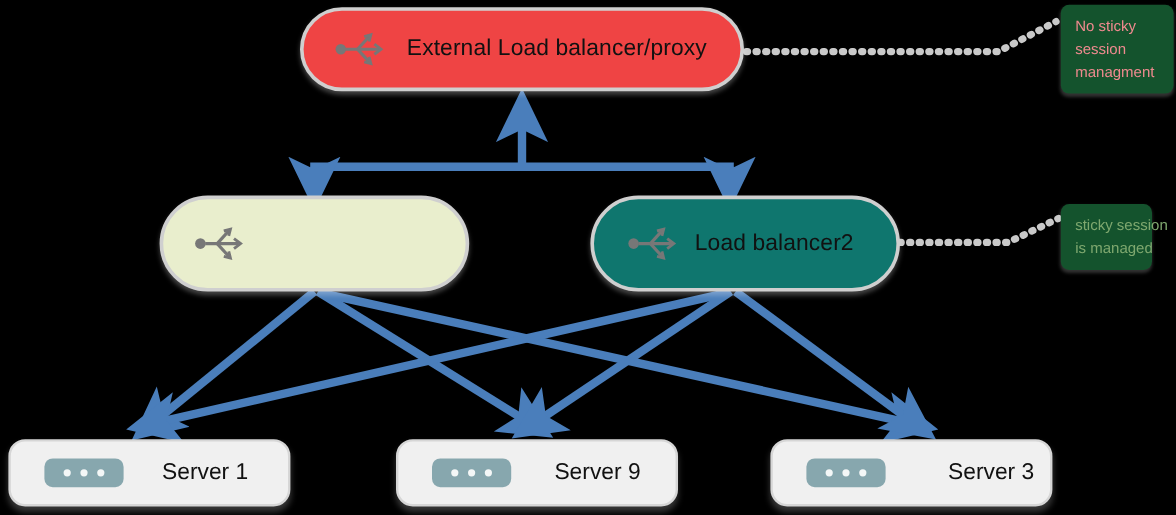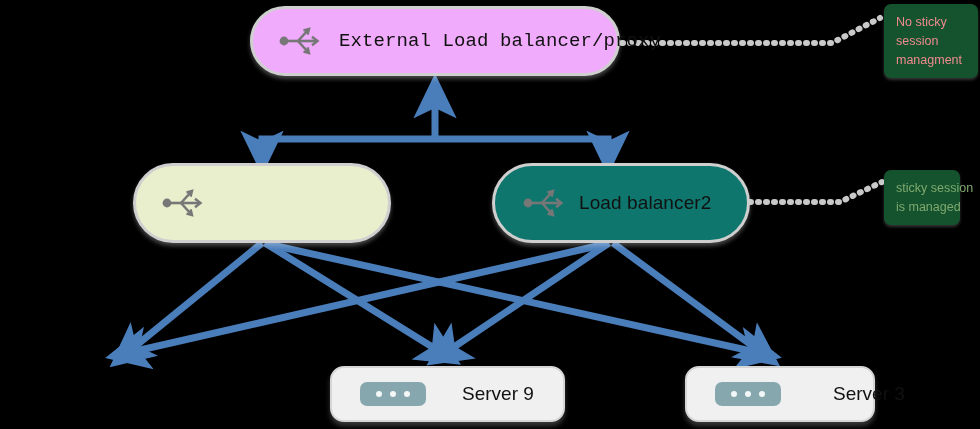--- a/index.html
+++ b/index.html
@@ -12,38 +12,38 @@
 
   .node{position:absolute;box-sizing:border-box;display:flex;align-items:center;
         z-index:3;}
 
   
   .pill{border-radius:999px;border:3px solid #cfcfcf;
         box-shadow:0 3px 4px rgba(255,255,255,.28);}
   .pill .lbl{font-size:19px;color:#111;letter-spacing:.1px;white-space:nowrap;}
   .pill .ico{flex:0 0 auto;display:flex;align-items:center;justify-content:center;}
 
-  #ext-lb{left:250px;top:6px;width:370px;height:70px;background:#f0abfc;
-          padding-left:26px;font-family:Liberation Mono, monospace;}
+  #ext-lb{left:250px;top:6px;width:370px;height:70px;background:#ef4444;
+          padding-left:26px;}
   #ext-lb .lbl{margin-left:18px;font-size:19px;}
 
   #lb1{left:133px;top:163px;width:258px;height:80px;background:#e9eecd;padding-left:26px;}
   #lb2{left:492px;top:163px;width:258px;height:80px;background:#0f766e;padding-left:28px;}
   #lb1 .lbl,#lb2 .lbl{margin-left:14px;}
 
   
   .server{border-radius:14px;background:#f0f0f0;border:2px solid #d6d6d6;
           box-shadow:0 4px 5px rgba(255,255,255,.22);padding-left:28px;}
   .server .srvico{flex:0 0 auto;width:66px;height:24px;border-radius:7px;
         background:#87a7ae;display:flex;align-items:center;justify-content:center;gap:8px;}
   .server .srvico i{width:6px;height:6px;border-radius:50%;background:#f4f7f7;display:block;}
   .server .lbl{font-size:19px;color:#111;white-space:nowrap;}
   #srv1{left:7px;top:366px;width:235px;height:56px;}
   #srv2{left:330px;top:366px;width:235px;height:56px;}
-  #srv3{left:685px;top:366px;width:190px;height:56px;}
+  #srv3{left:642px;top:366px;width:235px;height:56px;}
   #srv1 .lbl{margin-left:32px;}
   #srv2 .lbl{margin-left:36px;}
   #srv3 .lbl{margin-left:52px;}
 
   
   .note{position:absolute;box-sizing:border-box;border-radius:7px;background:#14532d;
         z-index:3;padding:9px 10px 8px 12px;line-height:1.52;font-size:12.5px;
         box-shadow:0 2px 3px rgba(255,255,255,.2);}
   #note1{left:884px;top:4px;width:94px;min-height:62px;color:#ef8a8f;}
   #note2{left:884px;top:170px;width:76px;min-height:48px;color:#7fa86f;}
@@ -147,20 +147,28 @@
         <path d="M19,17 L29,28" stroke="#777" stroke-width="2.6" fill="none"></path>
         <path d="M19,17 L37,17" stroke="#777" stroke-width="2.6" fill="none"></path>
         <path d="M24.5,6.5 L30,5 L28.6,10.6" fill="none" stroke="#777" stroke-width="2.4" stroke-linejoin="miter"></path>
         <path d="M24.5,27.6 L30,29 L28.6,23.4" fill="none" stroke="#777" stroke-width="2.4" stroke-linejoin="miter"></path>
         <path d="M33,12.8 L38.5,17 L33,21.2" fill="none" stroke="#777" stroke-width="2.4" stroke-linejoin="miter"></path>
       </svg>
     </span>
     <span class="lbl">Load balancer2</span>
   </div>
 
+  <div class="node server" id="srv1">
+    <span class="srvico">
+        <i></i>
+        <i></i>
+        <i></i>
+      </span>
+    <span class="lbl">Server 1</span>
+  </div>
   <div class="node server" id="srv2">
     <span class="srvico">
         <i></i>
         <i></i>
         <i></i>
       </span>
     <span class="lbl">Server 9</span>
   </div>
   <div class="node server" id="srv3">
     <span class="srvico">

